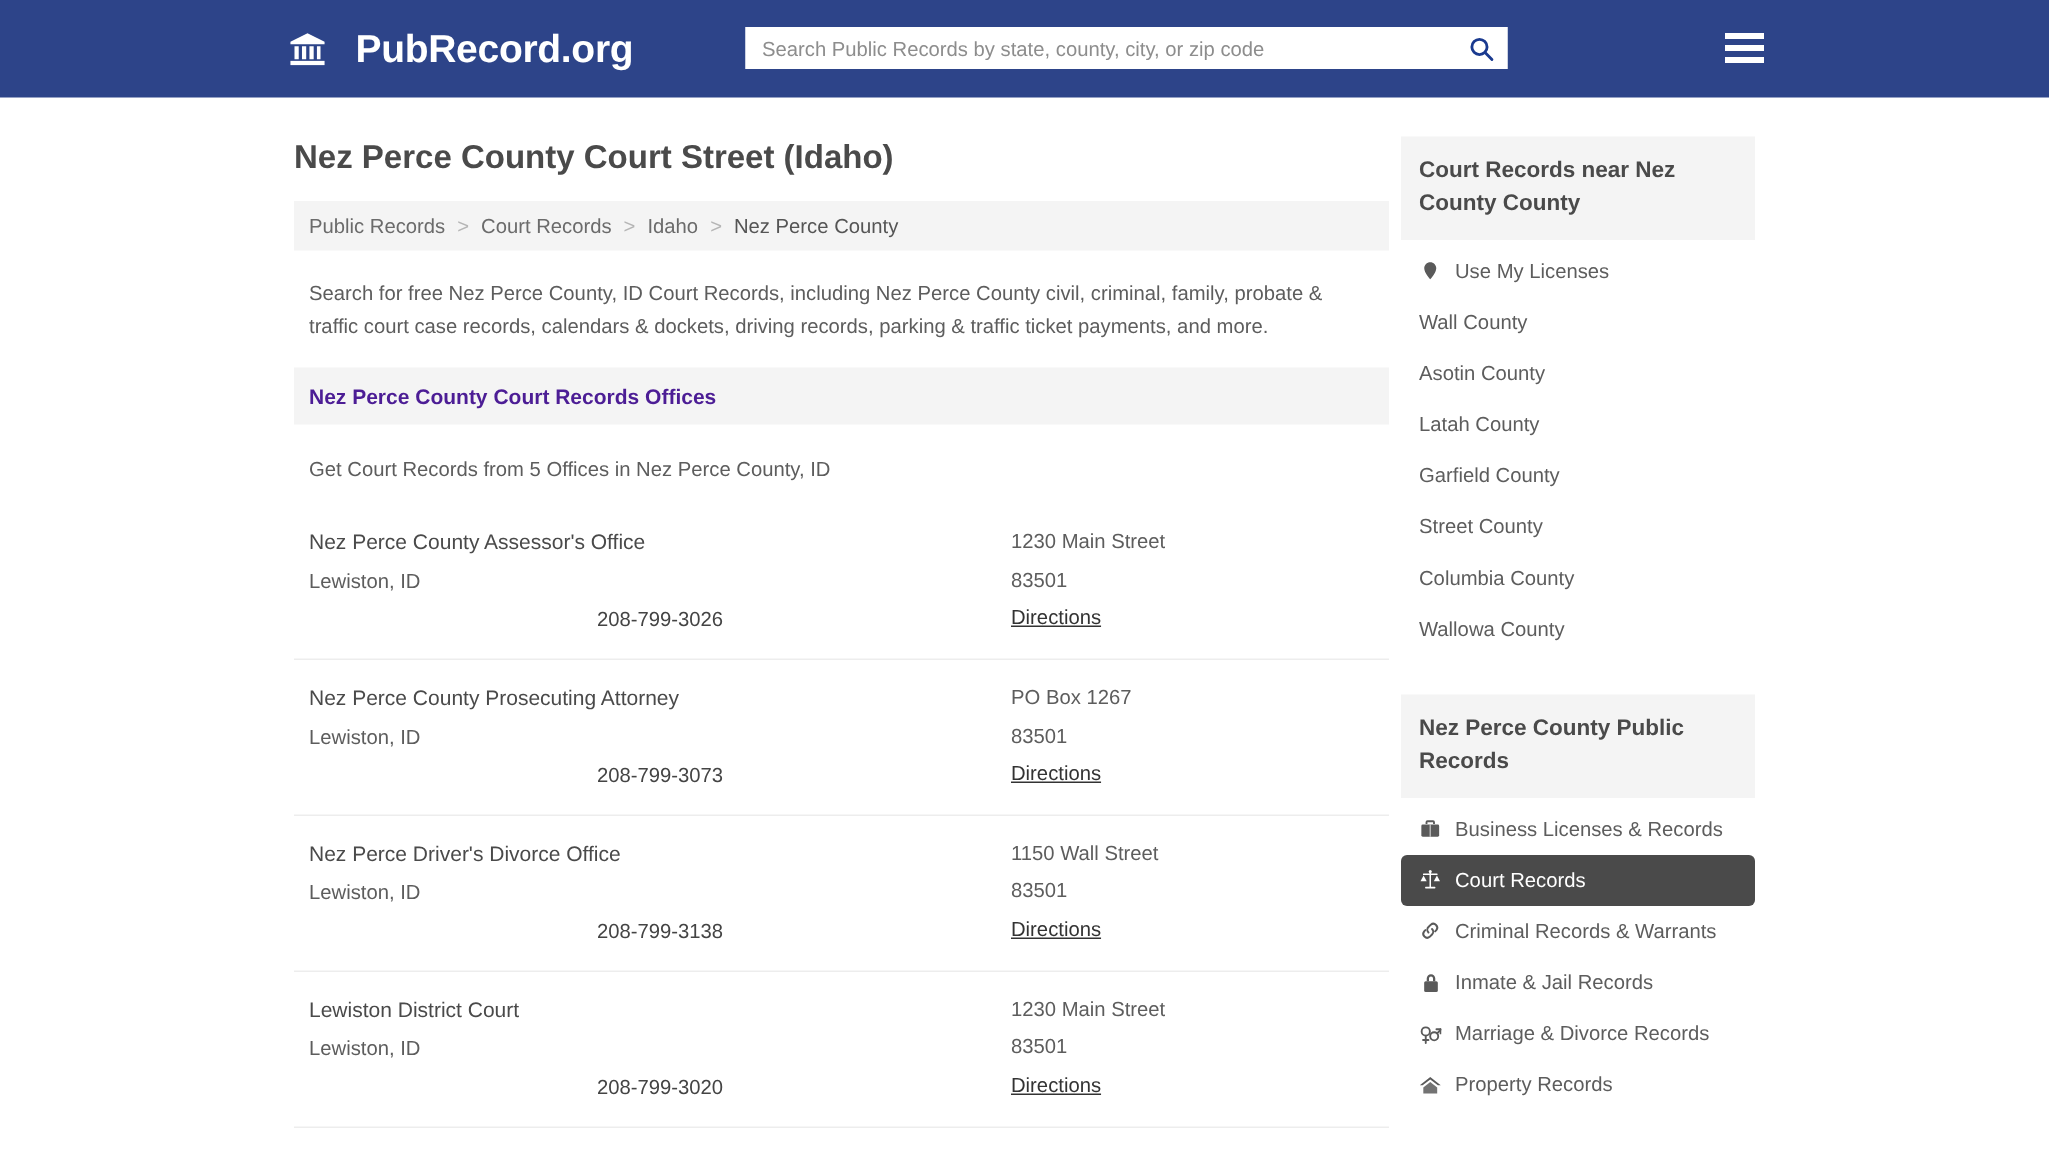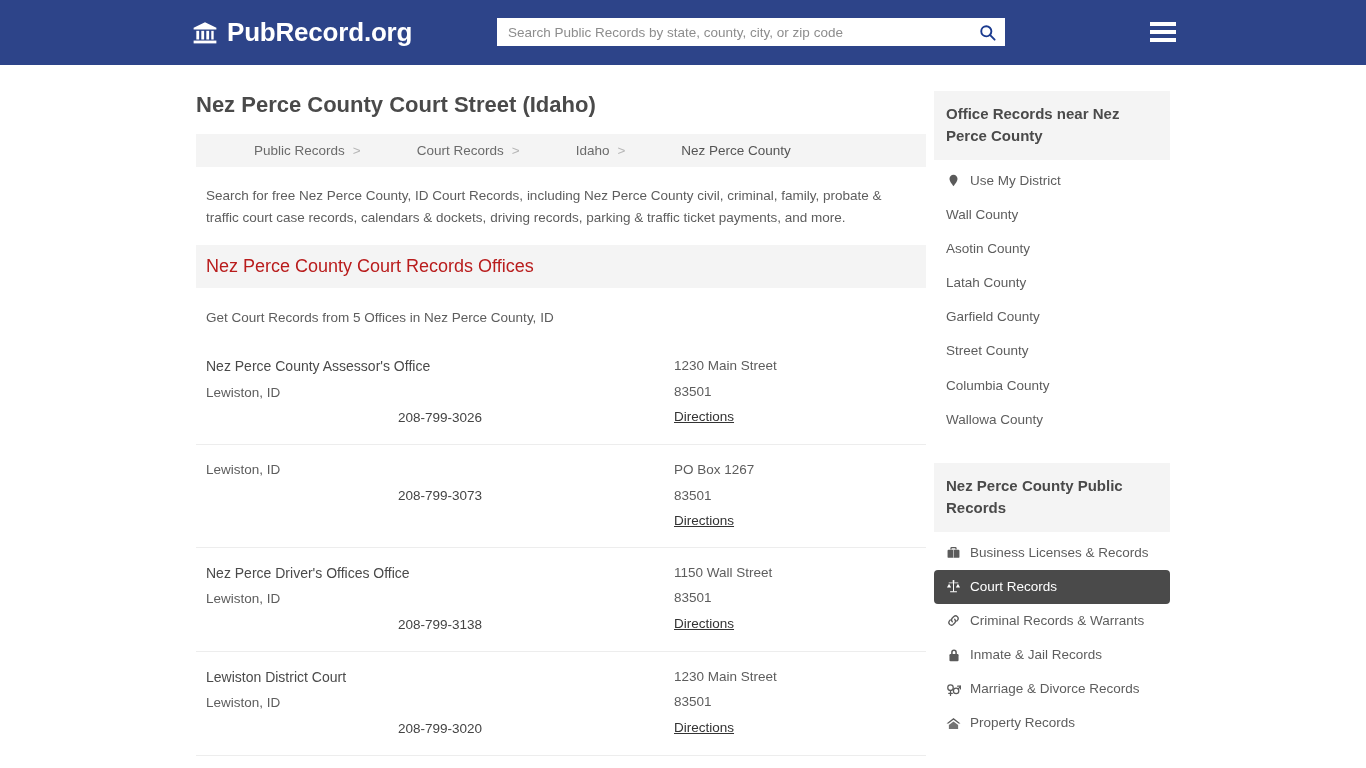--- a/index.html
+++ b/index.html
@@ -17,21 +17,21 @@
     height: 65px;
     background: #2d4489;
     display: flex;
     align-items: center;
     padding: 0 0 0 192px;
     position: relative;
   }
   .brand {
     display: flex;
     align-items: center;
-    gap: 9px;
+    gap: 19px;
     text-decoration: none;
     cursor: pointer;
   }
   .brand-icon {
     width: 26px;
     height: 26px;
     display: block;
     flex: 0 0 auto;
   }
   .brand-name {
@@ -127,42 +127,41 @@
     color: #666666;
     display: flex;
     align-items: center;
     flex-wrap: wrap;
     gap: 0;
   }
   .crumb {
     color: #6b6b6b;
     text-decoration: none;
     cursor: pointer;
-    margin-left: 48px;
   }
   .crumb-sep {
     color: #b5b5b5;
     padding: 0 8px;
     user-select: none;
   }
   .crumb.current { color: #555555; }
 
   .intro {
     font-size: 13.5px;
     line-height: 1.65;
     color: #5d5d5d;
     padding: 18px 10px 16px 10px;
   }
 
   .section-head {
     background: #f4f4f4;
     padding: 11px 10px;
-    font-size: 18px;
-    font-weight: normal;
-    color: #b91c1c;
+    font-size: 14px;
+    font-weight: bold;
+    color: #4c1d95;
   }
 
   .section-sub {
     font-size: 13.5px;
     color: #5d5d5d;
     padding: 22px 10px 16px 10px;
   }
 
   .office {
     display: flex;
@@ -315,32 +314,33 @@
               <div class="office-phone">208-799-3026</div>
             </div>
             <div class="office-right">
               <div class="office-addr">1230 Main Street</div>
               <div class="office-zip">83501</div>
               <div><a class="directions">Directions</a></div>
             </div>
           </div>
           <div class="office">
             <div class="office-left">
+              <a class="office-name">Nez Perce County Prosecuting Attorney</a>
               <div class="office-line">Lewiston, ID</div>
               <div class="office-phone">208-799-3073</div>
             </div>
             <div class="office-right">
               <div class="office-addr">PO Box 1267</div>
               <div class="office-zip">83501</div>
               <div><a class="directions">Directions</a></div>
             </div>
           </div>
           <div class="office">
             <div class="office-left">
-              <a class="office-name">Nez Perce Driver's Offices Office</a>
+              <a class="office-name">Nez Perce Driver's Divorce Office</a>
               <div class="office-line">Lewiston, ID</div>
               <div class="office-phone">208-799-3138</div>
             </div>
             <div class="office-right">
               <div class="office-addr">1150 Wall Street</div>
               <div class="office-zip">83501</div>
               <div><a class="directions">Directions</a></div>
             </div>
           </div>
           <div class="office">
@@ -363,29 +363,29 @@
               <div class="office-addr">1150 Wall Street</div>
             </div>
           </div>
         </div>
 
     </div>
 
     <div class="side-col">
 
       <div class="side-box">
-        <div class="side-head">Office Records near Nez Perce County</div>
+        <div class="side-head">Court Records near Nez County County</div>
         <div class="side-list" id="nearby-list">
             <a class="side-item">
               <span class="ico">
                 <svg viewBox="0 0 24 24" width="13" height="15" fill="currentColor">
                   <path d="M12 1.5C7.9 1.5 4.6 4.8 4.6 8.9c0 5.6 7.4 13.6 7.4 13.6s7.4-8 7.4-13.6c0-4.1-3.3-7.4-7.4-7.4z"></path>
                 </svg>
               </span>
-              <span>Use My District</span>
+              <span>Use My Licenses</span>
             </a>
             <a class="side-item plain">
               <span>Wall County</span>
             </a>
             <a class="side-item plain">
               <span>Asotin County</span>
             </a>
             <a class="side-item plain">
               <span>Latah County</span>
             </a>

